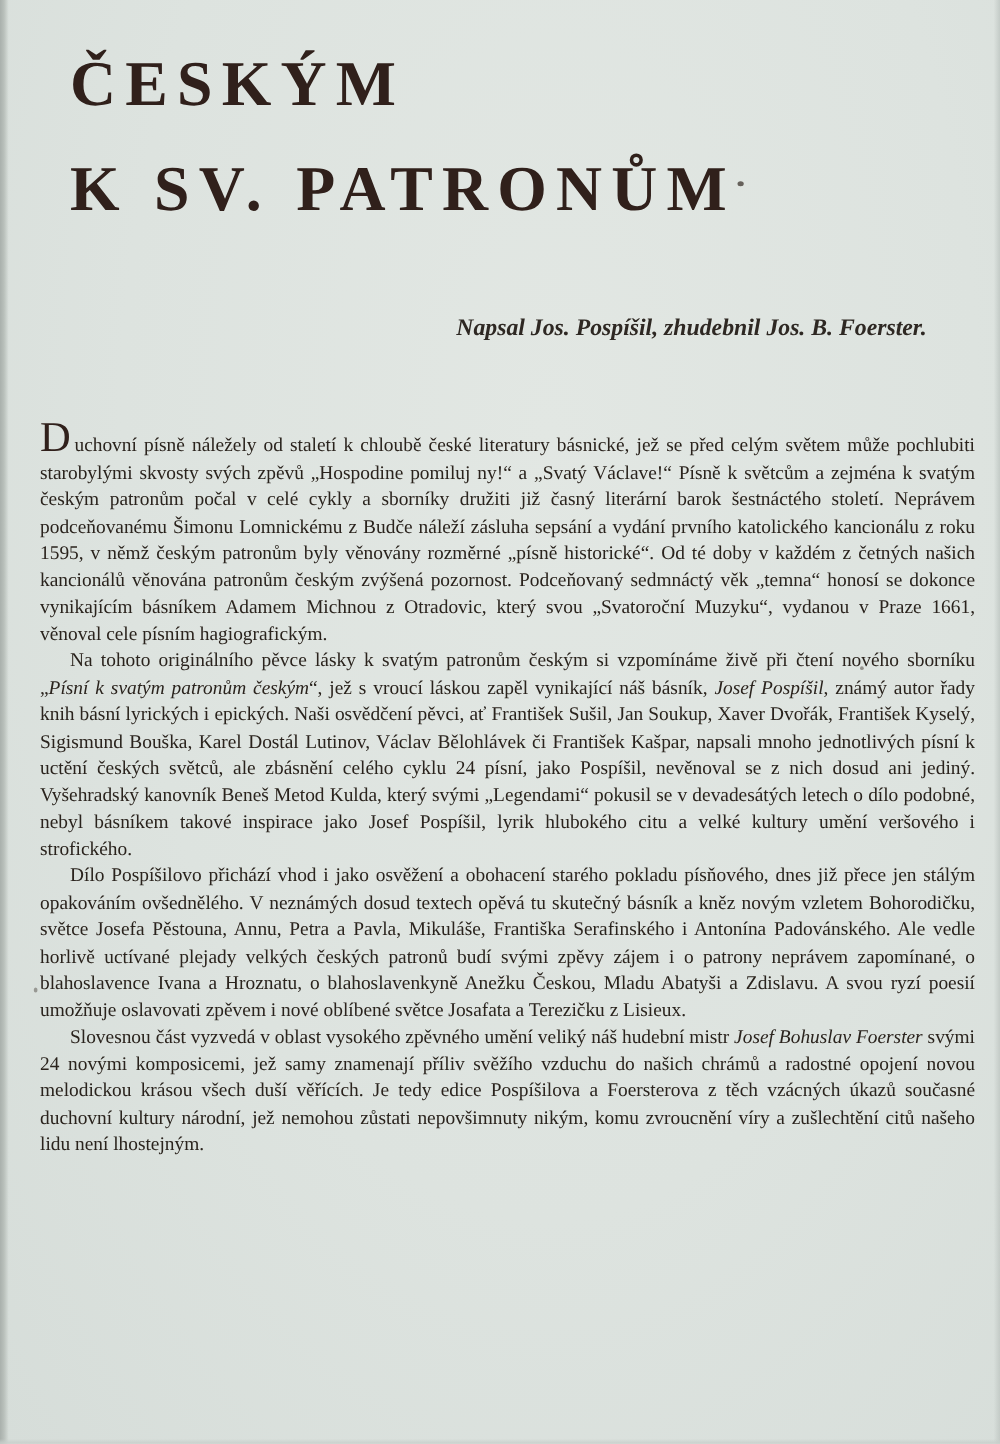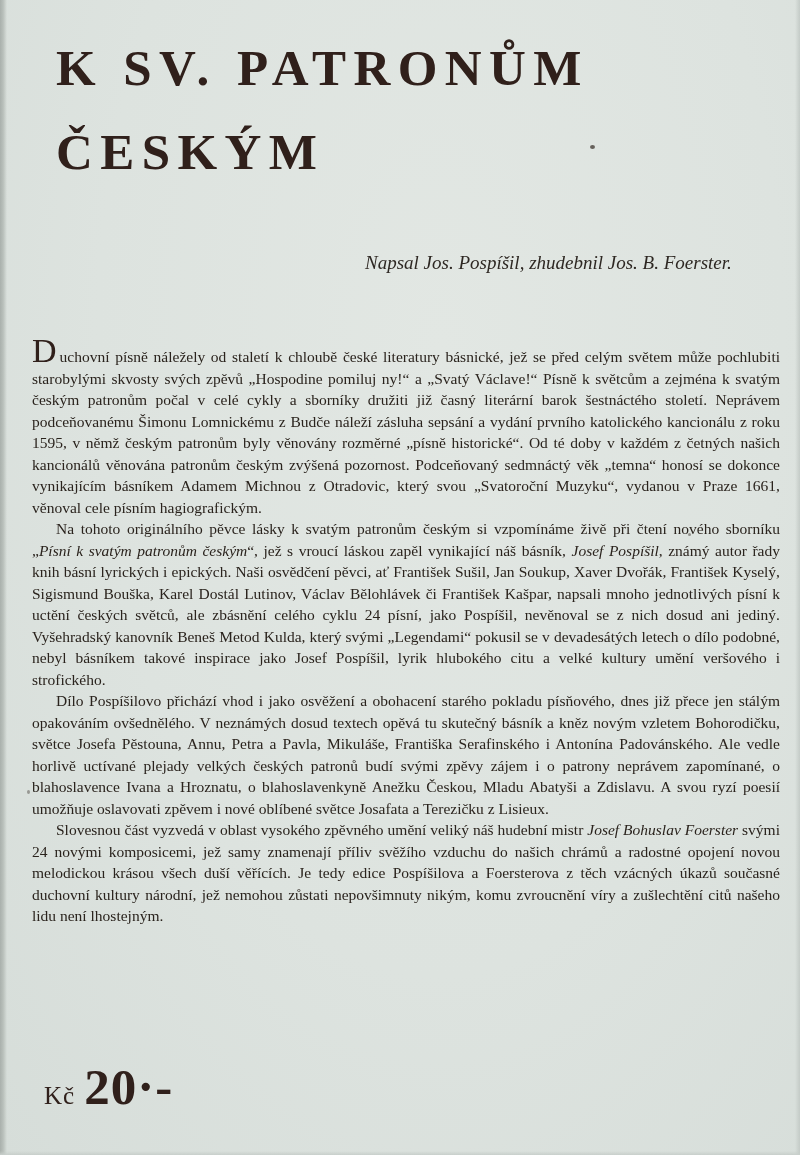--- a/index.html
+++ b/index.html
@@ -48,21 +48,21 @@
     line-height: 84px;
     white-space: nowrap;
   }
   .credit-block {
     position: absolute; left: 365px; top: 247px; width: 430px;
     font-style: italic;
     font-size: 19px;
     line-height: 31px;
     color: #2e2823;
   }
-  .credit-line { white-space: nowrap; }
+  .credit-line { white-space: nowrap; font-weight: bold; }
   .body-block {
     position: absolute; left: 32px; top: 346px; width: 748px;
     font-size: 15.5px;
     line-height: 21.5px;
     text-align: justify;
     color: var(--ink-body);
   }
   .body-para { text-indent: 24px; }
   .body-para.has-initial { text-indent: 0; }
   .initial-cap {
@@ -98,38 +98,34 @@
 </head>
 <body>
 
 <div class="page">
 
   <div class="edge-left"></div>
   <div class="edge-right"></div>
   <div class="edge-bottom"></div>
 
   <div class="title-block">
+    <div class="title-line">ČESKÝM</div>
     <div class="title-line">K SV. PATRONŮM</div>
-    <div class="title-line">ČESKÝM</div>
   </div>
 
   <div class="credit-block">
     <div class="credit-line">Napsal Jos. Pospíšil, zhudebnil Jos. B. Foerster.</div>
   </div>
 
   <div class="body-block">
       <p class="body-para has-initial"><span class="initial-cap">D</span><span>uchovní písně náležely od staletí k chloubě české literatury básnické, jež se před celým světem může pochlubiti starobylými skvosty svých zpěvů „Hospodine pomiluj ny!“ a „Svatý Václave!“ Písně k světcům a zejména k svatým českým patronům počal v celé cykly a sborníky družiti již časný literární barok šestnáctého století. Neprávem podceňovanému Šimonu Lomnickému z Budče náleží zásluha sepsání a vydání prvního katolického kancionálu z roku 1595, v němž českým patronům byly věnovány rozměrné „písně historické“. Od té doby v každém z četných našich kancionálů věnována patronům českým zvýšená pozornost. Podceňovaný sedmnáctý věk „temna“ honosí se dokonce vynikajícím básníkem Adamem Michnou z Otradovic, který svou „Svatoroční Muzyku“, vydanou v Praze 1661, věnoval cele písním hagiografickým.</span></p>
       <p class="body-para"><span>Na tohoto originálního pěvce lásky k svatým patronům českým si vzpomínáme živě při čtení nového sborníku „</span><span class="it">Písní k svatým patronům českým</span><span>“, jež s vroucí láskou zapěl vynikající náš básník, </span><span class="it">Josef Pospíšil</span><span>, známý autor řady knih básní lyrických i epických. Naši osvědčení pěvci, ať František Sušil, Jan Soukup, Xaver Dvořák, František Kyselý, Sigismund Bouška, Karel Dostál Lutinov, Václav Bělohlávek či František Kašpar, napsali mnoho jednotlivých písní k uctění českých světců, ale zbásnění celého cyklu 24 písní, jako Pospíšil, nevěnoval se z nich dosud ani jediný. Vyšehradský kanovník Beneš Metod Kulda, který svými „Legendami“ pokusil se v devadesátých letech o dílo podobné, nebyl básníkem takové inspirace jako Josef Pospíšil, lyrik hlubokého citu a velké kultury umění veršového i strofického.</span></p>
       <p class="body-para"><span>Dílo Pospíšilovo přichází vhod i jako osvěžení a obohacení starého pokladu písňového, dnes již přece jen stálým opakováním ovšednělého. V neznámých dosud textech opěvá tu skutečný básník a kněz novým vzletem Bohorodičku, světce Josefa Pěstouna, Annu, Petra a Pavla, Mikuláše, Františka Serafinského i Antonína Padovánského. Ale vedle horlivě uctívané plejady velkých českých patronů budí svými zpěvy zájem i o patrony neprávem zapomínané, o blahoslavence Ivana a Hroznatu, o blahoslavenkyně Anežku Českou, Mladu Abatyši a Zdislavu. A svou ryzí poesií umožňuje oslavovati zpěvem i nové oblíbené světce Josafata a Terezičku z Lisieux.</span></p>
       <p class="body-para"><span>Slovesnou část vyzvedá v oblast vysokého zpěvného umění veliký náš hudební mistr </span><span class="it">Josef Bohuslav Foerster</span><span> svými 24 novými komposicemi, jež samy znamenají příliv svěžího vzduchu do našich chrámů a radostné opojení novou melodickou krásou všech duší věřících. Je tedy edice Pospíšilova a Foersterova z těch vzácných úkazů současné duchovní kultury národní, jež nemohou zůstati nepovšimnuty nikým, komu zvroucnění víry a zušlechtění citů našeho lidu není lhostejným.</span></p>
     </div>
 
-  <div class="price-block">
-    <span class="price-currency">Kč</span>
-    <span class="price-amount">20·-</span>
-  </div>
 
 
   <div class="speck speck-1"></div>
   <div class="speck speck-2"></div>
   <div class="speck speck-3"></div>
 
 </div>
 
 </body></html>

